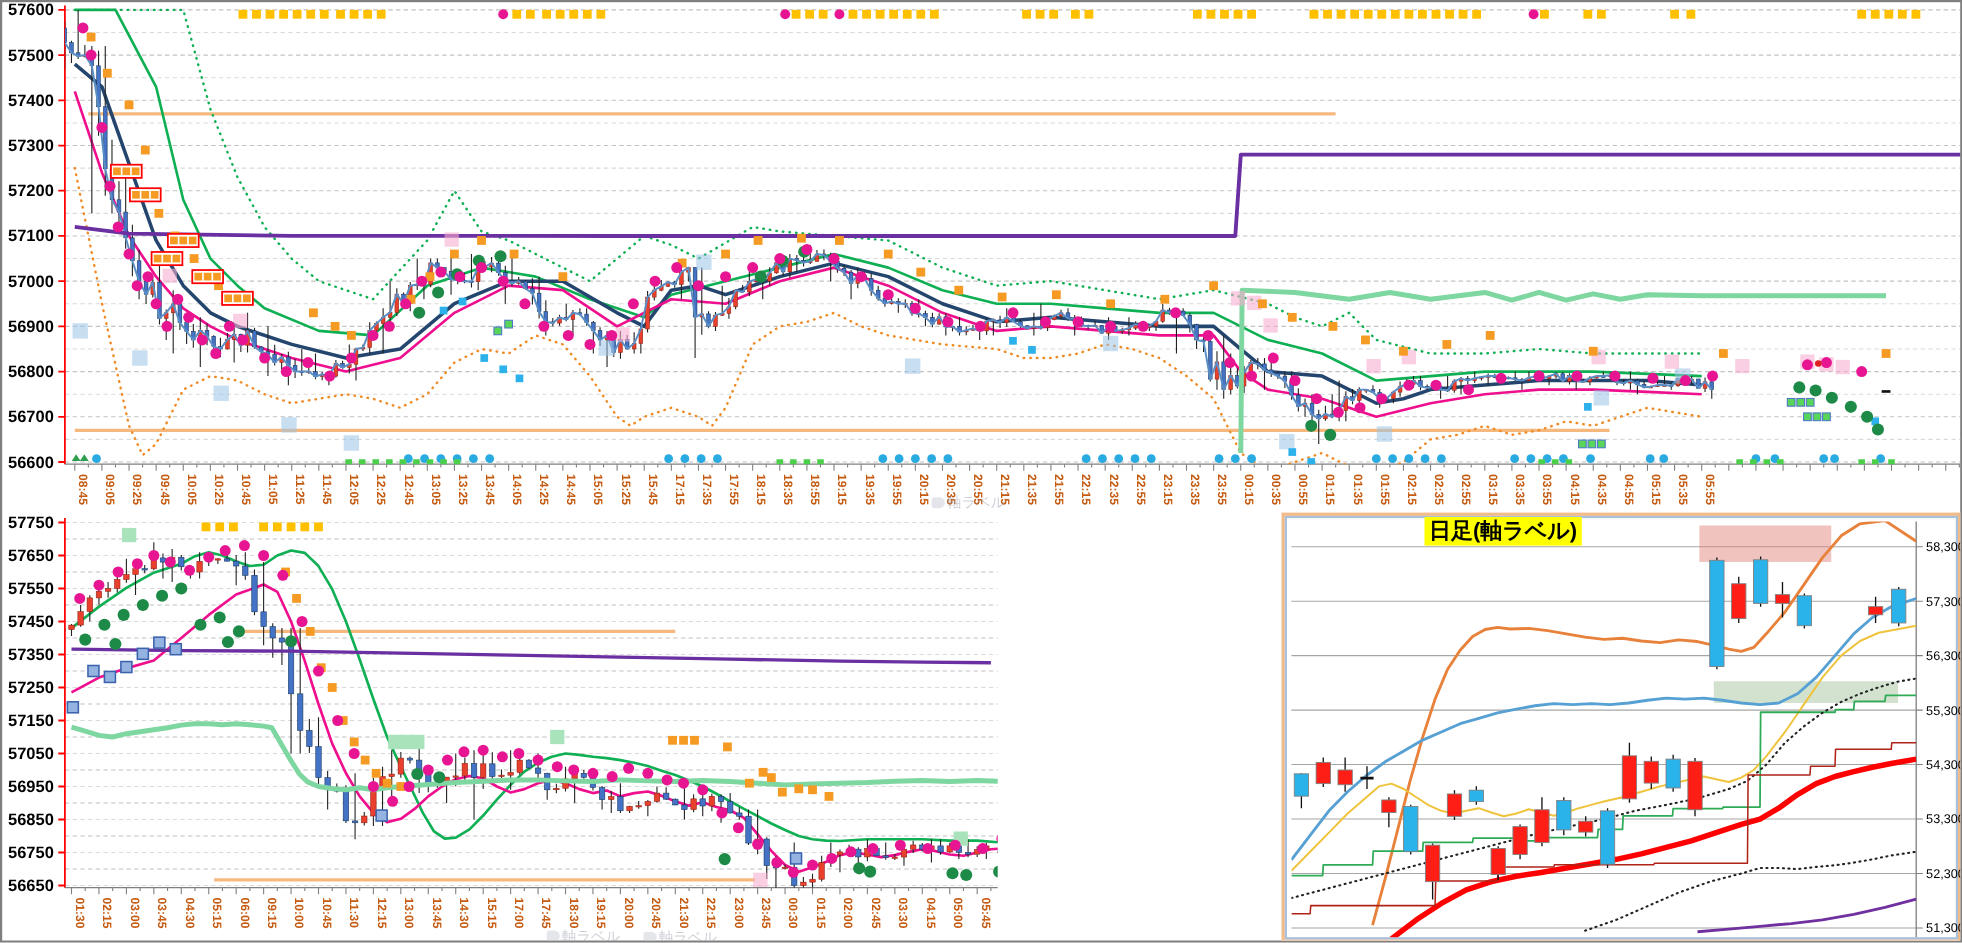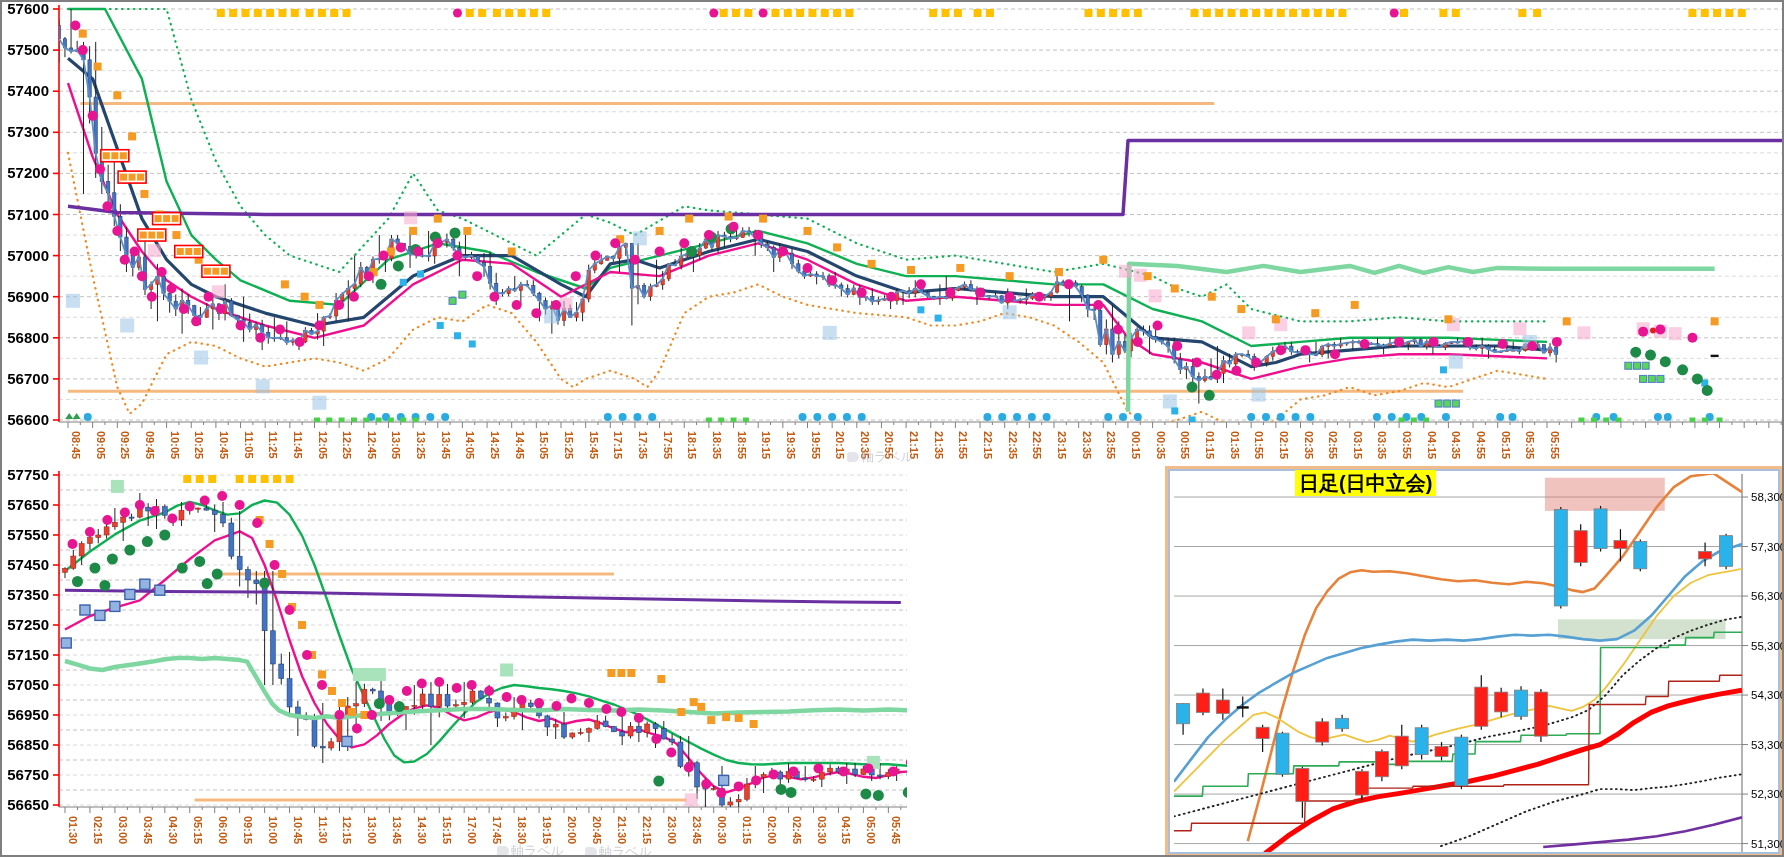--- a/index.html
+++ b/index.html
@@ -1758,17 +1758,17 @@
             <line x1="1638.328" x2="1638.328" y1="537.5992141453831" y2="569.2848722986248" stroke="#111" stroke-width="1.2"></line>
             <rect x="1631.828" y="539.5795677799607" width="13" height="27.22986247544202" fill="#29b3ea" stroke="#7f7f7f" stroke-width="0.8"></rect>
             <line x1="1703.08" x2="1703.08" y1="540.5697445972495" y2="564.3339882121808" stroke="#111" stroke-width="1.2"></line>
             <rect x="1696.58" y="549.4813359528487" width="13" height="7.4263261296661085" fill="#fe1e15" stroke="#7f7f7f" stroke-width="0.8"></rect>
             <line x1="1724.096" x2="1724.096" y1="531.6581532416503" y2="567.3045186640471" stroke="#111" stroke-width="1.2"></line>
             <rect x="1717.596" y="533.6385068762279" width="13" height="30.695481335952877" fill="#29b3ea" stroke="#7f7f7f" stroke-width="0.8"></rect>
           </g>
         </g>
       </g>
     </svg>
-  <div class="daily-title">日足(日中立会)</div>
+  <div class="daily-title">日足(軸ラベル)</div>
   <span class="wm" style="left:845px;top:446px">軸ラベル</span>
   <span class="wm" style="left:495px;top:840px">軸ラベル</span>
   <span class="wm" style="left:583px;top:841px">軸ラベル</span>
 </div>
 
 </body></html>

